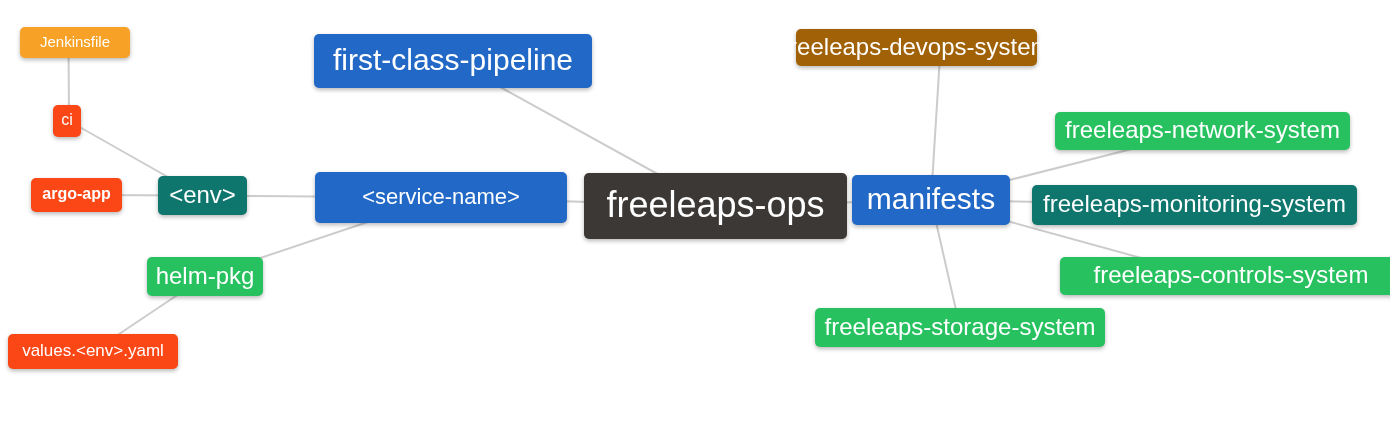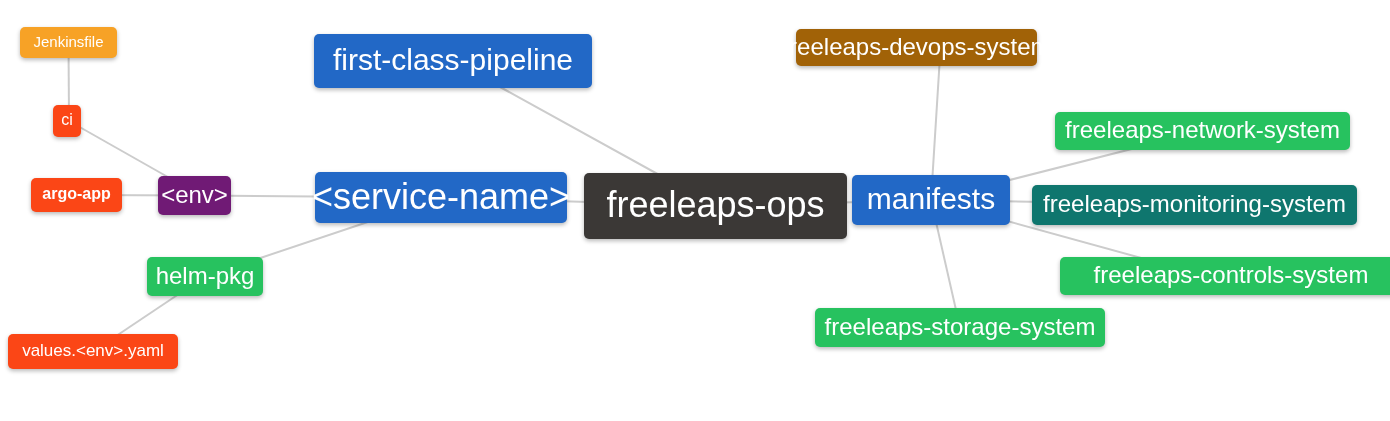--- a/index.html
+++ b/index.html
@@ -60,36 +60,36 @@
       <line x1="931" y1="200" x2="1214.5" y2="205" stroke="#cccccc" stroke-width="2"></line>
       <line x1="931" y1="200" x2="1206.5" y2="276" stroke="#cccccc" stroke-width="2"></line>
       <line x1="931" y1="200" x2="960" y2="327.5" stroke="#cccccc" stroke-width="2"></line>
     </svg>
 <div class="node" style="left: 584px; top: 173px; width: 263px; height: 66px; background: rgb(59, 56, 54); color: rgb(255, 255, 255); font-size: 36px;">
       <span>freeleaps-ops</span>
     </div>
     <div class="node" style="left: 314px; top: 34px; width: 278px; height: 54px; background: rgb(34, 104, 198); color: rgb(255, 255, 255); font-size: 30px;">
       <span>first-class-pipeline</span>
     </div>
-    <div class="node" style="left: 315px; top: 172px; width: 252px; height: 51px; background: rgb(34, 104, 198); color: rgb(255, 255, 255); font-size: 36px;">
+    <div class="node" style="left: 315px; top: 172px; width: 252px; height: 51px; background: rgb(34, 104, 198); color: rgb(255, 255, 255); font-size: 22px;">
       <span>&lt;service-name&gt;</span>
     </div>
     <div class="node" style="left: 852px; top: 175px; width: 158px; height: 50px; background: rgb(34, 104, 198); color: rgb(255, 255, 255); font-size: 30px;">
       <span>manifests</span>
     </div>
-    <div class="node" style="left: 158px; top: 176px; width: 73px; height: 39px; background: #701a75; color: rgb(255, 255, 255); font-size: 24px;">
+    <div class="node" style="left: 158px; top: 176px; width: 89px; height: 39px; background: #0f766e; color: rgb(255, 255, 255); font-size: 24px;">
       <span>&lt;env&gt;</span>
     </div>
     <div class="node" style="left: 147px; top: 257px; width: 116px; height: 39px; background: rgb(39, 194, 95); color: rgb(255, 255, 255); font-size: 24px;">
       <span>helm-pkg</span>
     </div>
     <div class="node" style="left: 53px; top: 105px; width: 28px; height: 32px; background: rgb(251, 70, 22); color: rgb(255, 255, 255); font-size: 16px;">
       <span>ci</span>
     </div>
-    <div class="node" style="left: 20px; top: 27px; width: 97px; height: 31px; background: rgb(247, 162, 38); color: rgb(255, 255, 255); font-size: 15px;">
+    <div class="node" style="left: 20px; top: 27px; width: 110px; height: 31px; background: rgb(247, 162, 38); color: rgb(255, 255, 255); font-size: 15px;">
       <span>Jenkinsfile</span>
     </div>
     <div class="node" style="left: 31px; top: 178px; width: 91px; height: 34px; background: rgb(251, 70, 22); color: rgb(255, 255, 255); font-size: 16px; font-weight: bold;">
       <span>argo-app</span>
     </div>
     <div class="node" style="left: 8px; top: 334px; width: 170px; height: 35px; background: rgb(251, 70, 22); color: rgb(255, 255, 255); font-size: 17px;">
       <span>values.&lt;env&gt;.yaml</span>
     </div>
     <div class="node" style="left: 796px; top: 29px; width: 241px; height: 37px; background: #a16207; color: rgb(255, 255, 255); font-size: 24px;">
       <span>freeleaps-devops-system</span>

